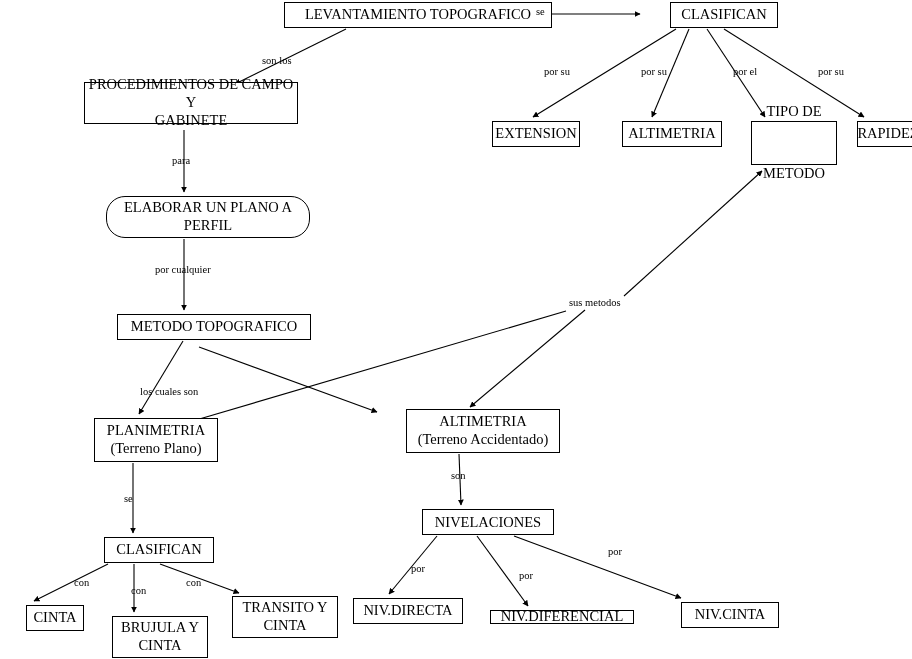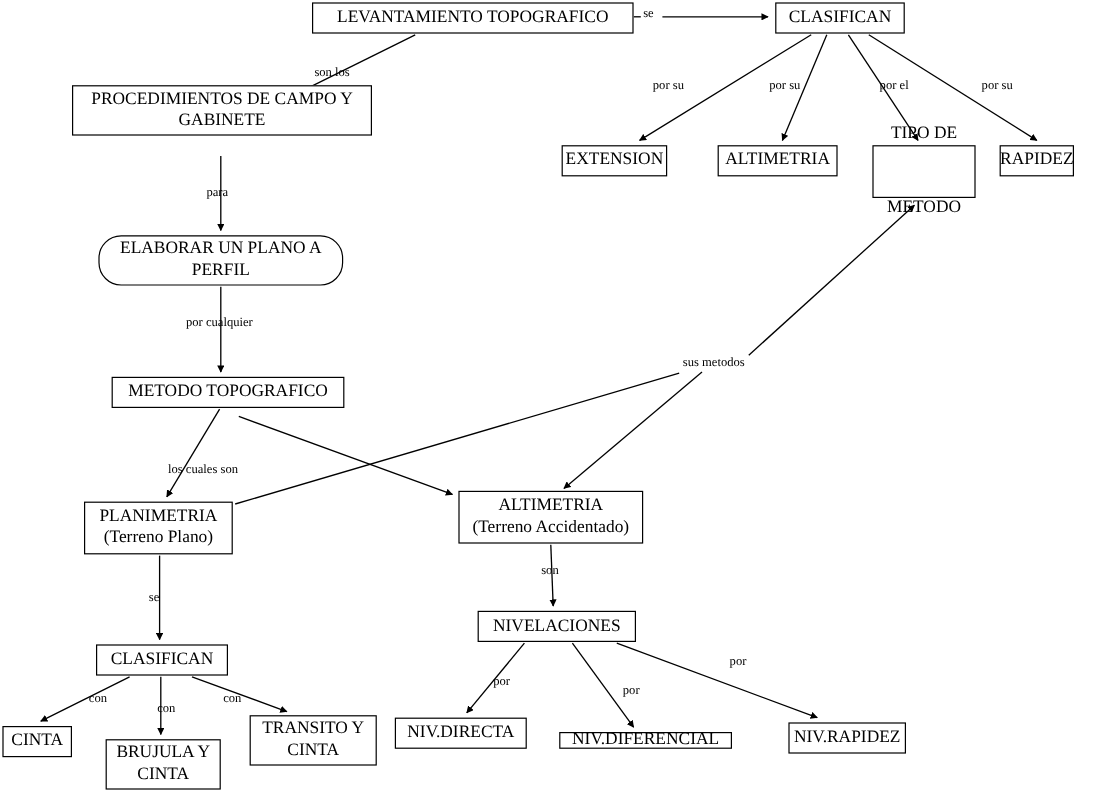--- a/index.html
+++ b/index.html
@@ -30,20 +30,21 @@
     background: #ffffff;
     color: #000000;
     display: flex;
     flex-direction: column;
     align-items: center;
     justify-content: center;
     text-align: center;
     font-size: 14.5px;
     line-height: 1.22;
     padding: 2px 2px;
+    margin-left: 24px;
   }
   .node .line2 {
     display: block;
   }
   .elabel {
     position: absolute;
     font-size: 10.5px;
     color: #000000;
     white-space: nowrap;
     font-family: "Liberation Serif", serif;
@@ -99,21 +100,21 @@
       <path d="M 514 536 L 681 598" marker-end="url(#arrow)"></path>
     </g>
   </svg>
 
   <div class="node" id="n-levantamiento" style="left: 260px; top: 2px; width: 268px; height: 26px;">
     <span>LEVANTAMIENTO  TOPOGRAFICO</span>
   </div>
   <div class="node" id="n-clasifican_top" style="left: 646px; top: 2px; width: 108px; height: 26px;">
     <span>CLASIFICAN</span>
   </div>
-  <div class="node" id="n-procedimientos" style="left: 60px; top: 71px; width: 250px; height: 42px; justify-content: flex-end;">
+  <div class="node" id="n-procedimientos" style="left: 60px; top: 82px; width: 214px; height: 42px;">
     <span>PROCEDIMIENTOS DE CAMPO Y</span>
     <span class="line2">GABINETE</span>
   </div>
   <div class="node" id="n-extension" style="left: 468px; top: 121px; width: 88px; height: 26px;">
     <span>EXTENSION</span>
   </div>
   <div class="node" id="n-exactitud" style="left: 598px; top: 121px; width: 100px; height: 26px;">
     <span>ALTIMETRIA</span>
   </div>
   <div class="node" id="n-tipo_terreno" style="left: 727px; top: 121px; width: 86px; height: 44px; gap: 44px;">
@@ -155,21 +156,21 @@
     <span>TRANSITO Y</span>
     <span class="line2">CINTA</span>
   </div>
   <div class="node" id="n-niv_directa" style="left: 329px; top: 598px; width: 110px; height: 26px;">
     <span>NIV.DIRECTA</span>
   </div>
   <div class="node" id="n-niv_diferencial" style="left: 466px; top: 610px; width: 144px; height: 14px;">
     <span>NIV.DIFERENCIAL</span>
   </div>
   <div class="node" id="n-niv_perfil" style="left: 657px; top: 602px; width: 98px; height: 26px;">
-    <span>NIV.RAPIDEZ</span>
+    <span>NIV.CINTA</span>
   </div>
 
   <div class="elabel" id="l-se" style="left: 536px; top: 6px;">se</div>
   <div class="elabel" id="l-son_los" style="left: 262px; top: 55px;">son los</div>
   <div class="elabel" id="l-por_su_1" style="left: 544px; top: 66px;">por su</div>
   <div class="elabel" id="l-por_su_2" style="left: 641px; top: 66px;">por su</div>
   <div class="elabel" id="l-por_el" style="left: 733px; top: 66px;">por el</div>
   <div class="elabel" id="l-por_su_3" style="left: 818px; top: 66px;">por su</div>
   <div class="elabel" id="l-para" style="left: 172px; top: 155px;">para</div>
   <div class="elabel" id="l-por_cualquier" style="left: 155px; top: 264px;">por cualquier</div>

